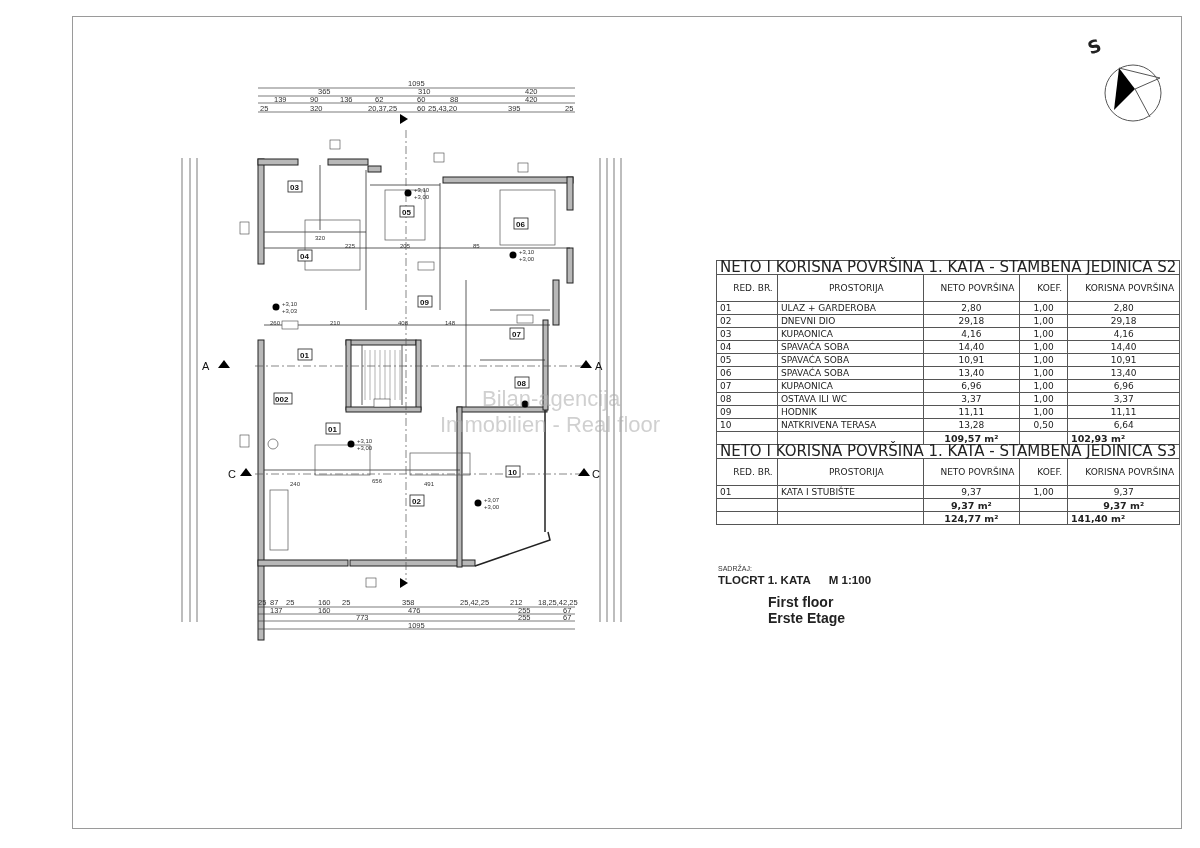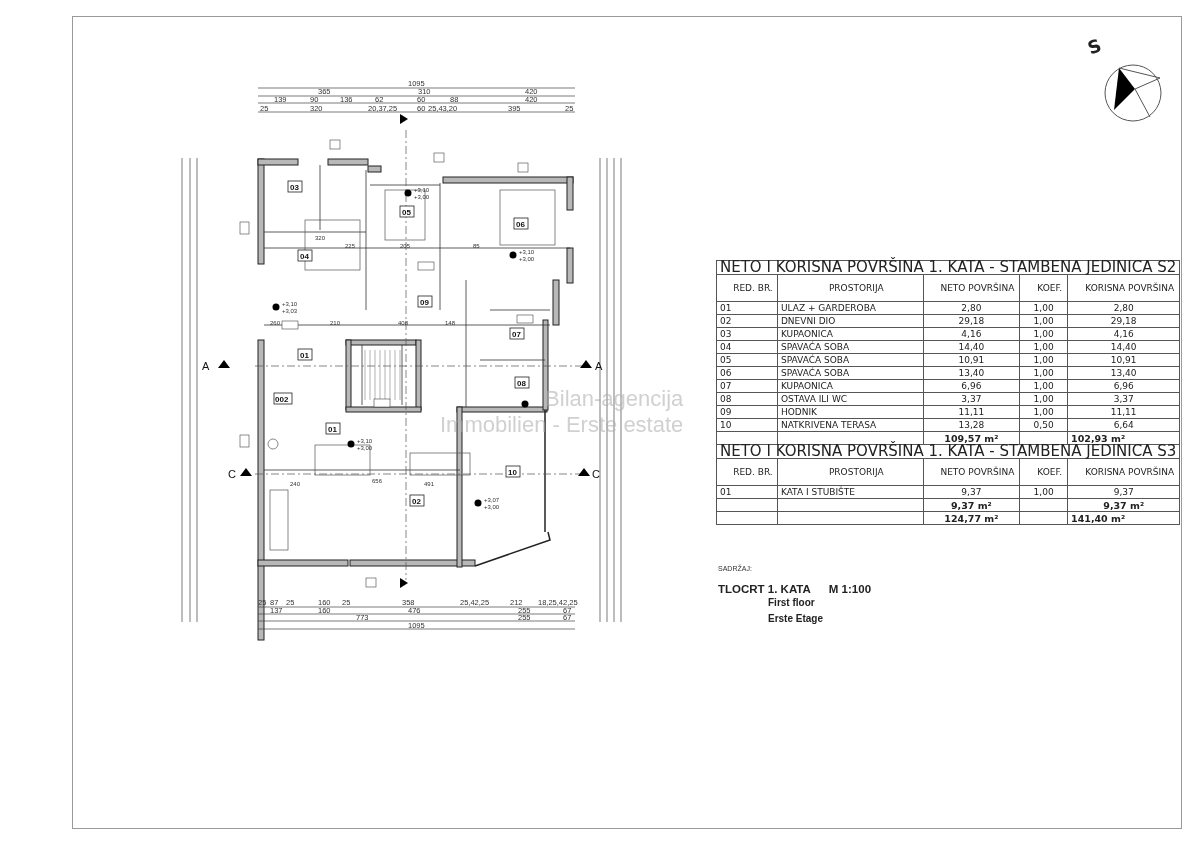--- a/index.html
+++ b/index.html
@@ -15,25 +15,25 @@
   .area-table td.num { }
   .area-table td.c { text-align:center; }
   .area-table td.bold { font-weight:bold; font-size:9.5px; }
   .area-table col.c1 { width:30px; }
   .area-table col.c2 { width:140px; }
   .area-table col.c3 { width:62px; }
   .area-table col.c4 { width:46px; }
   .area-table col.c5 { width:72px; }
   .title-block { position:absolute; left:718px; top:565px; font-family:"Liberation Sans", sans-serif; }
   .sadrzaj { font-size:7px; color:#333; }
-  .tlocrt { font-size:11.5px; font-weight:bold; margin-top:11px; }
+  .tlocrt { font-size:11.5px; font-weight:bold; margin-top:2px; }
   .tlocrt span.scale { margin-left:18px; }
-  .langs { margin-left:50px; font-size:10px; font-weight:bold; line-height:16px; }
+  .langs { margin-left:50px; margin-top:8px; font-size:14px; font-weight:bold; line-height:16px; }
   .watermark { position:absolute; left:440px; top:386px; font-family:"Liberation Sans", sans-serif; color:rgba(170,170,170,0.55); font-size:22px; line-height:26px; pointer-events:none; }
-  .watermark .l1 { margin-left:80px;text-align:right; }
+  .watermark .l1 { margin-left:42px; }
   .dim { font-family:"Liberation Sans", sans-serif; font-size:7.5px; fill:#333; }
   .lbl { font-family:"Liberation Sans", sans-serif; font-size:8px; fill:#111; font-weight:bold; }
   .sm { font-family:"Liberation Sans", sans-serif; font-size:6px; fill:#333; }
 </style>
 </head>
 <body>
 
 <div class="frame"></div>
 
 <div class="north-label">S</div>
@@ -253,21 +253,21 @@
     <text class="dim" x="348" y="543">255</text>
     <text class="dim" x="393" y="543">67</text>
   <text class="dim" x="186" y="550">773</text>
     <text class="dim" x="348" y="550">255</text>
     <text class="dim" x="393" y="550">67</text>
   <text class="dim" x="238" y="558">1095</text>
 </svg>
 
 <div class="watermark">
   <div class="l1">Bilan-agencija</div>
-  <div>Immobilien   -   Erste estate</div>
+  <div>Immobilien   -   Real floor</div>
 </div>
 
 <table class="area-table">
   <colgroup>
       <col class="c1">
       <col class="c2">
       <col class="c3">
       <col class="c4">
       <col class="c5">
     </colgroup>

